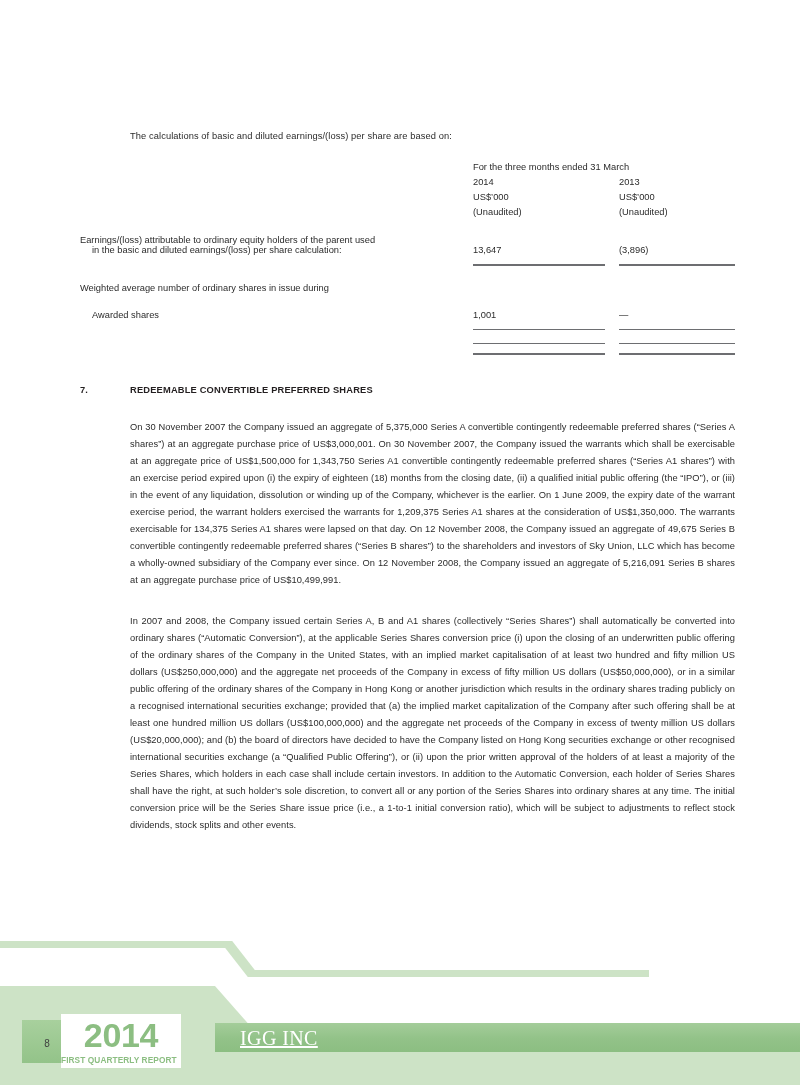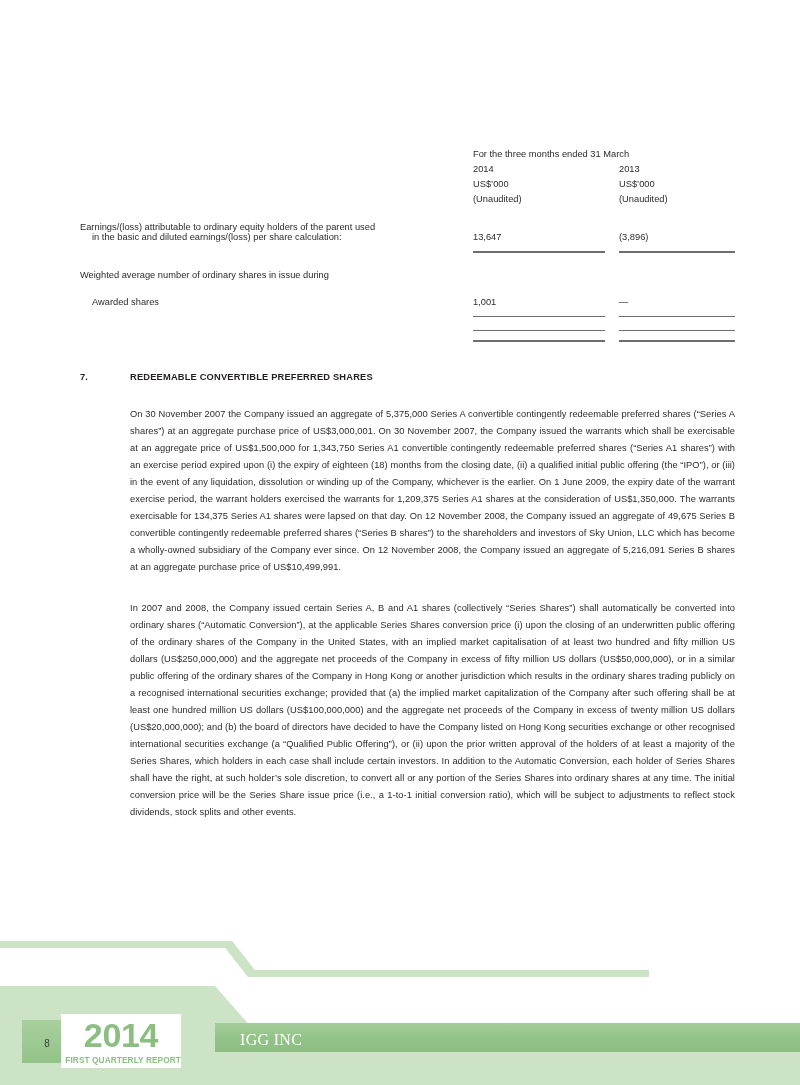--- a/index.html
+++ b/index.html
@@ -206,26 +206,27 @@
     left: 215px;
     bottom: 33px;
     width: 585px;
     height: 29px;
     background: linear-gradient(180deg, #a4cd9a 0%, #92c288 55%, #8cbe82 100%);
   }
   .igg-label {
     position: absolute;
     left: 240px;
     bottom: 37px;
-    font-size: 16px;
+    font-size: 20px;
     letter-spacing: 0.02em;
     color: #ffffff;
     font-family: "Liberation Serif", serif;
     font-weight: normal;
     line-height: 1;
+    text-decoration: underline;
   }
 
   
   .pagenum-chip {
     position: absolute;
     left: 22px;
     bottom: 22px;
     width: 50px;
     height: 43px;
     background: linear-gradient(180deg, #a8d09d 0%, #93c389 100%);
@@ -261,36 +262,37 @@
     font-weight: bold;
     letter-spacing: -0.01em;
     color: #8cbe82;
     line-height: 40px;
   }
   .logo-sub {
     position: absolute;
     left: 0;
     bottom: 3px;
     width: 120px;
-    text-align: right;
+    text-align: left;
     font-family: "Liberation Sans", sans-serif;
     font-size: 8.3px;
     font-weight: bold;
     letter-spacing: 0.01em;
     color: #8cbe82;
     line-height: 10px;
   }
 </style>
 </head>
 <body>
 
 <div class="page">
 
   <div class="content">
 
+    <p class="intro">The calculations of basic and diluted earnings/(loss) per share are based on:</p>
 
     <table class="fin-table">
       <colgroup>
         <col class="col-label">
           <col class="col-a">
           <col class="col-gap">
           <col class="col-b">
       </colgroup>
       <tbody>
         <tr class="hdr-line">

